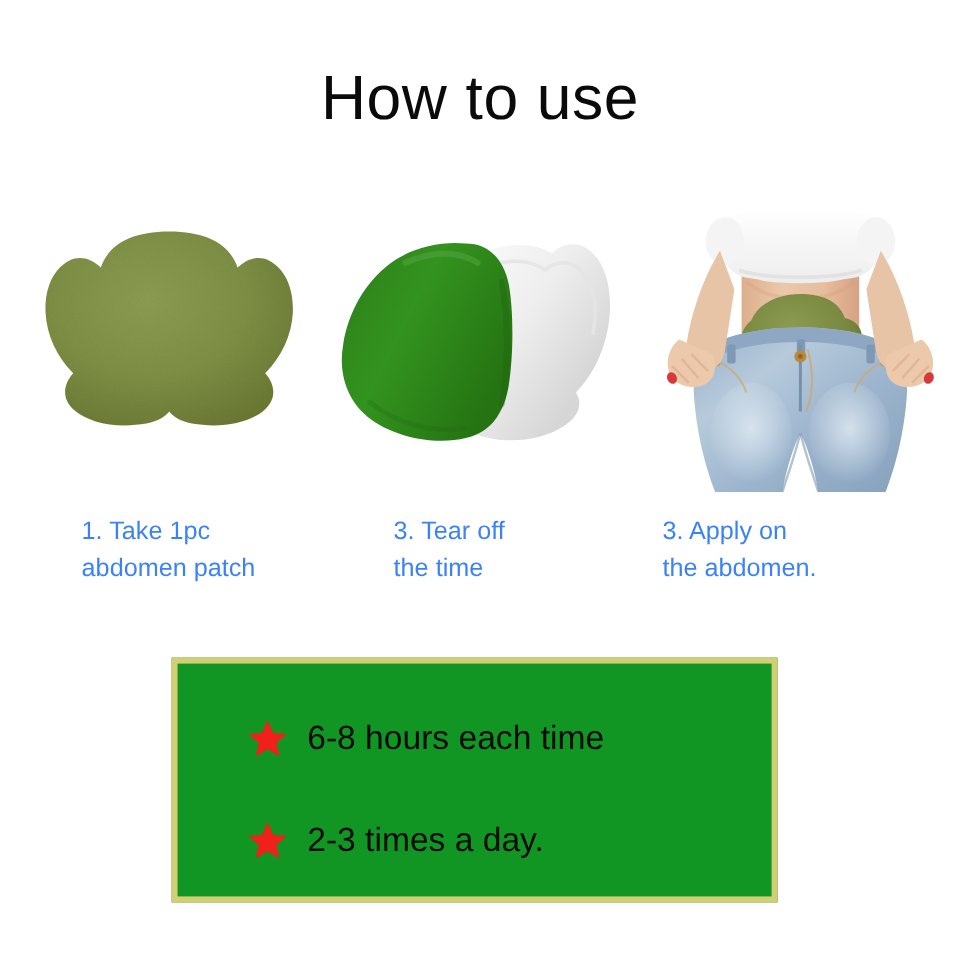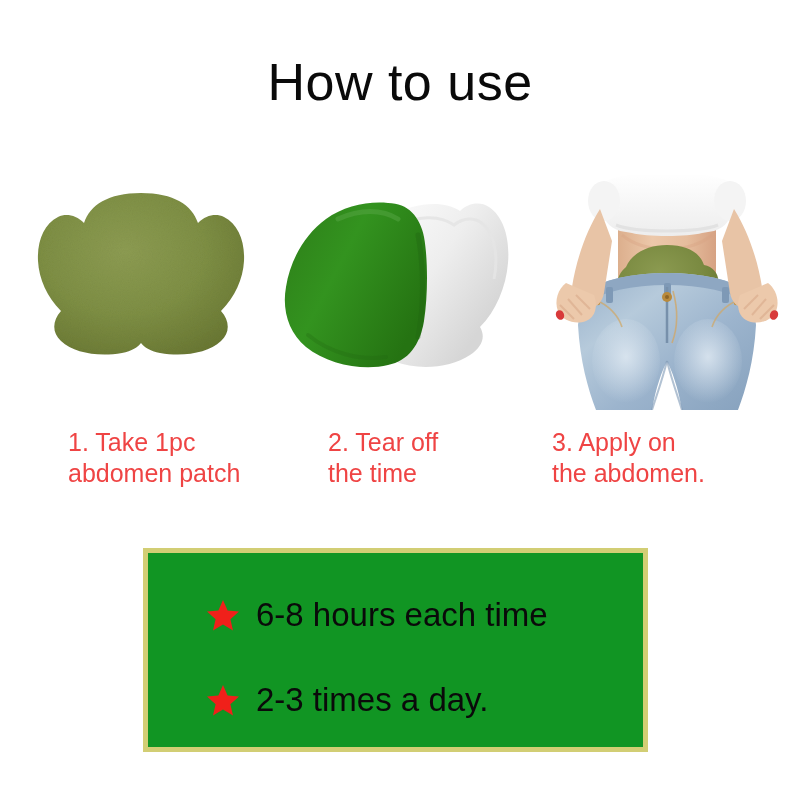--- a/index.html
+++ b/index.html
@@ -62,24 +62,24 @@
     top: 0;
     width: 250px;
     height: 235px;
   }
 
   .caption {
     position: absolute;
     left: 0;
     top: 252px;
     width: 250px;
-    font-size: 25px;
+    font-size: 21px;
     line-height: 31px;
     font-weight: 400;
-    color: #ef4444;
+    color: #3b82f6;
   }
   .caption-1 { padding-left: 52px; width: 230px;}
   .caption-2 { padding-left: 60px; width: 220px;}
   .caption-3 { padding-left: 10px; width: 240px;}
   .cap-line { display: block; white-space: nowrap; }
 
   
   .patch-svg { display: block; }
 
   
@@ -98,21 +98,21 @@
     left: 58px;
     display: flex;
     align-items: center;
     gap: 16px;
     white-space: nowrap;
   }
   .info-row-1 { top: 43px; }
   .info-row-2 { top: 128px; }
   .star-icon { display: block; }
   .info-text {
-    font-size: 33px;
+    font-size: 28px;
     line-height: 38px;
     color: #0a0a0a;
     font-weight: 400;
   }
 </style>
 </head>
 <body>
 
 <div id="page">
 
@@ -204,21 +204,21 @@
                      C 22 86, 36 60, 58 44
                      C 76 31, 100 26, 120 28 Z" fill="url(#greenGrad)"></path>
 
             <path d="M70 44 C 92 34, 114 34, 130 44" fill="none" stroke="#5aa84a" stroke-width="5" opacity="0.45" stroke-linecap="round"></path>
             <path d="M150 60 C 156 92, 156 132, 150 162" fill="none" stroke="#1f6510" stroke-width="5" opacity="0.35" stroke-linecap="round"></path>
             <path d="M40 160 C 62 178, 92 186, 118 182" fill="none" stroke="#1f6510" stroke-width="4" opacity="0.25" stroke-linecap="round"></path>
           </g>
         </svg>
       </div>
       <div class="caption caption-2">
-        <span class="cap-line">2. Tear off</span>
+        <span class="cap-line">3. Tear off</span>
         <span class="cap-line">the time</span>
       </div>
     </div>
 
     <div class="step step-3">
       <div class="figure">
         <svg class="patch-svg" width="250" height="235" viewBox="0 0 250 235" xmlns="http://www.w3.org/2000/svg">
           <defs>
             <linearGradient id="skinGrad" x1="0%" y1="0%" x2="100%" y2="0%">
               <stop offset="0%" stop-color="#dcaf8d"></stop>

